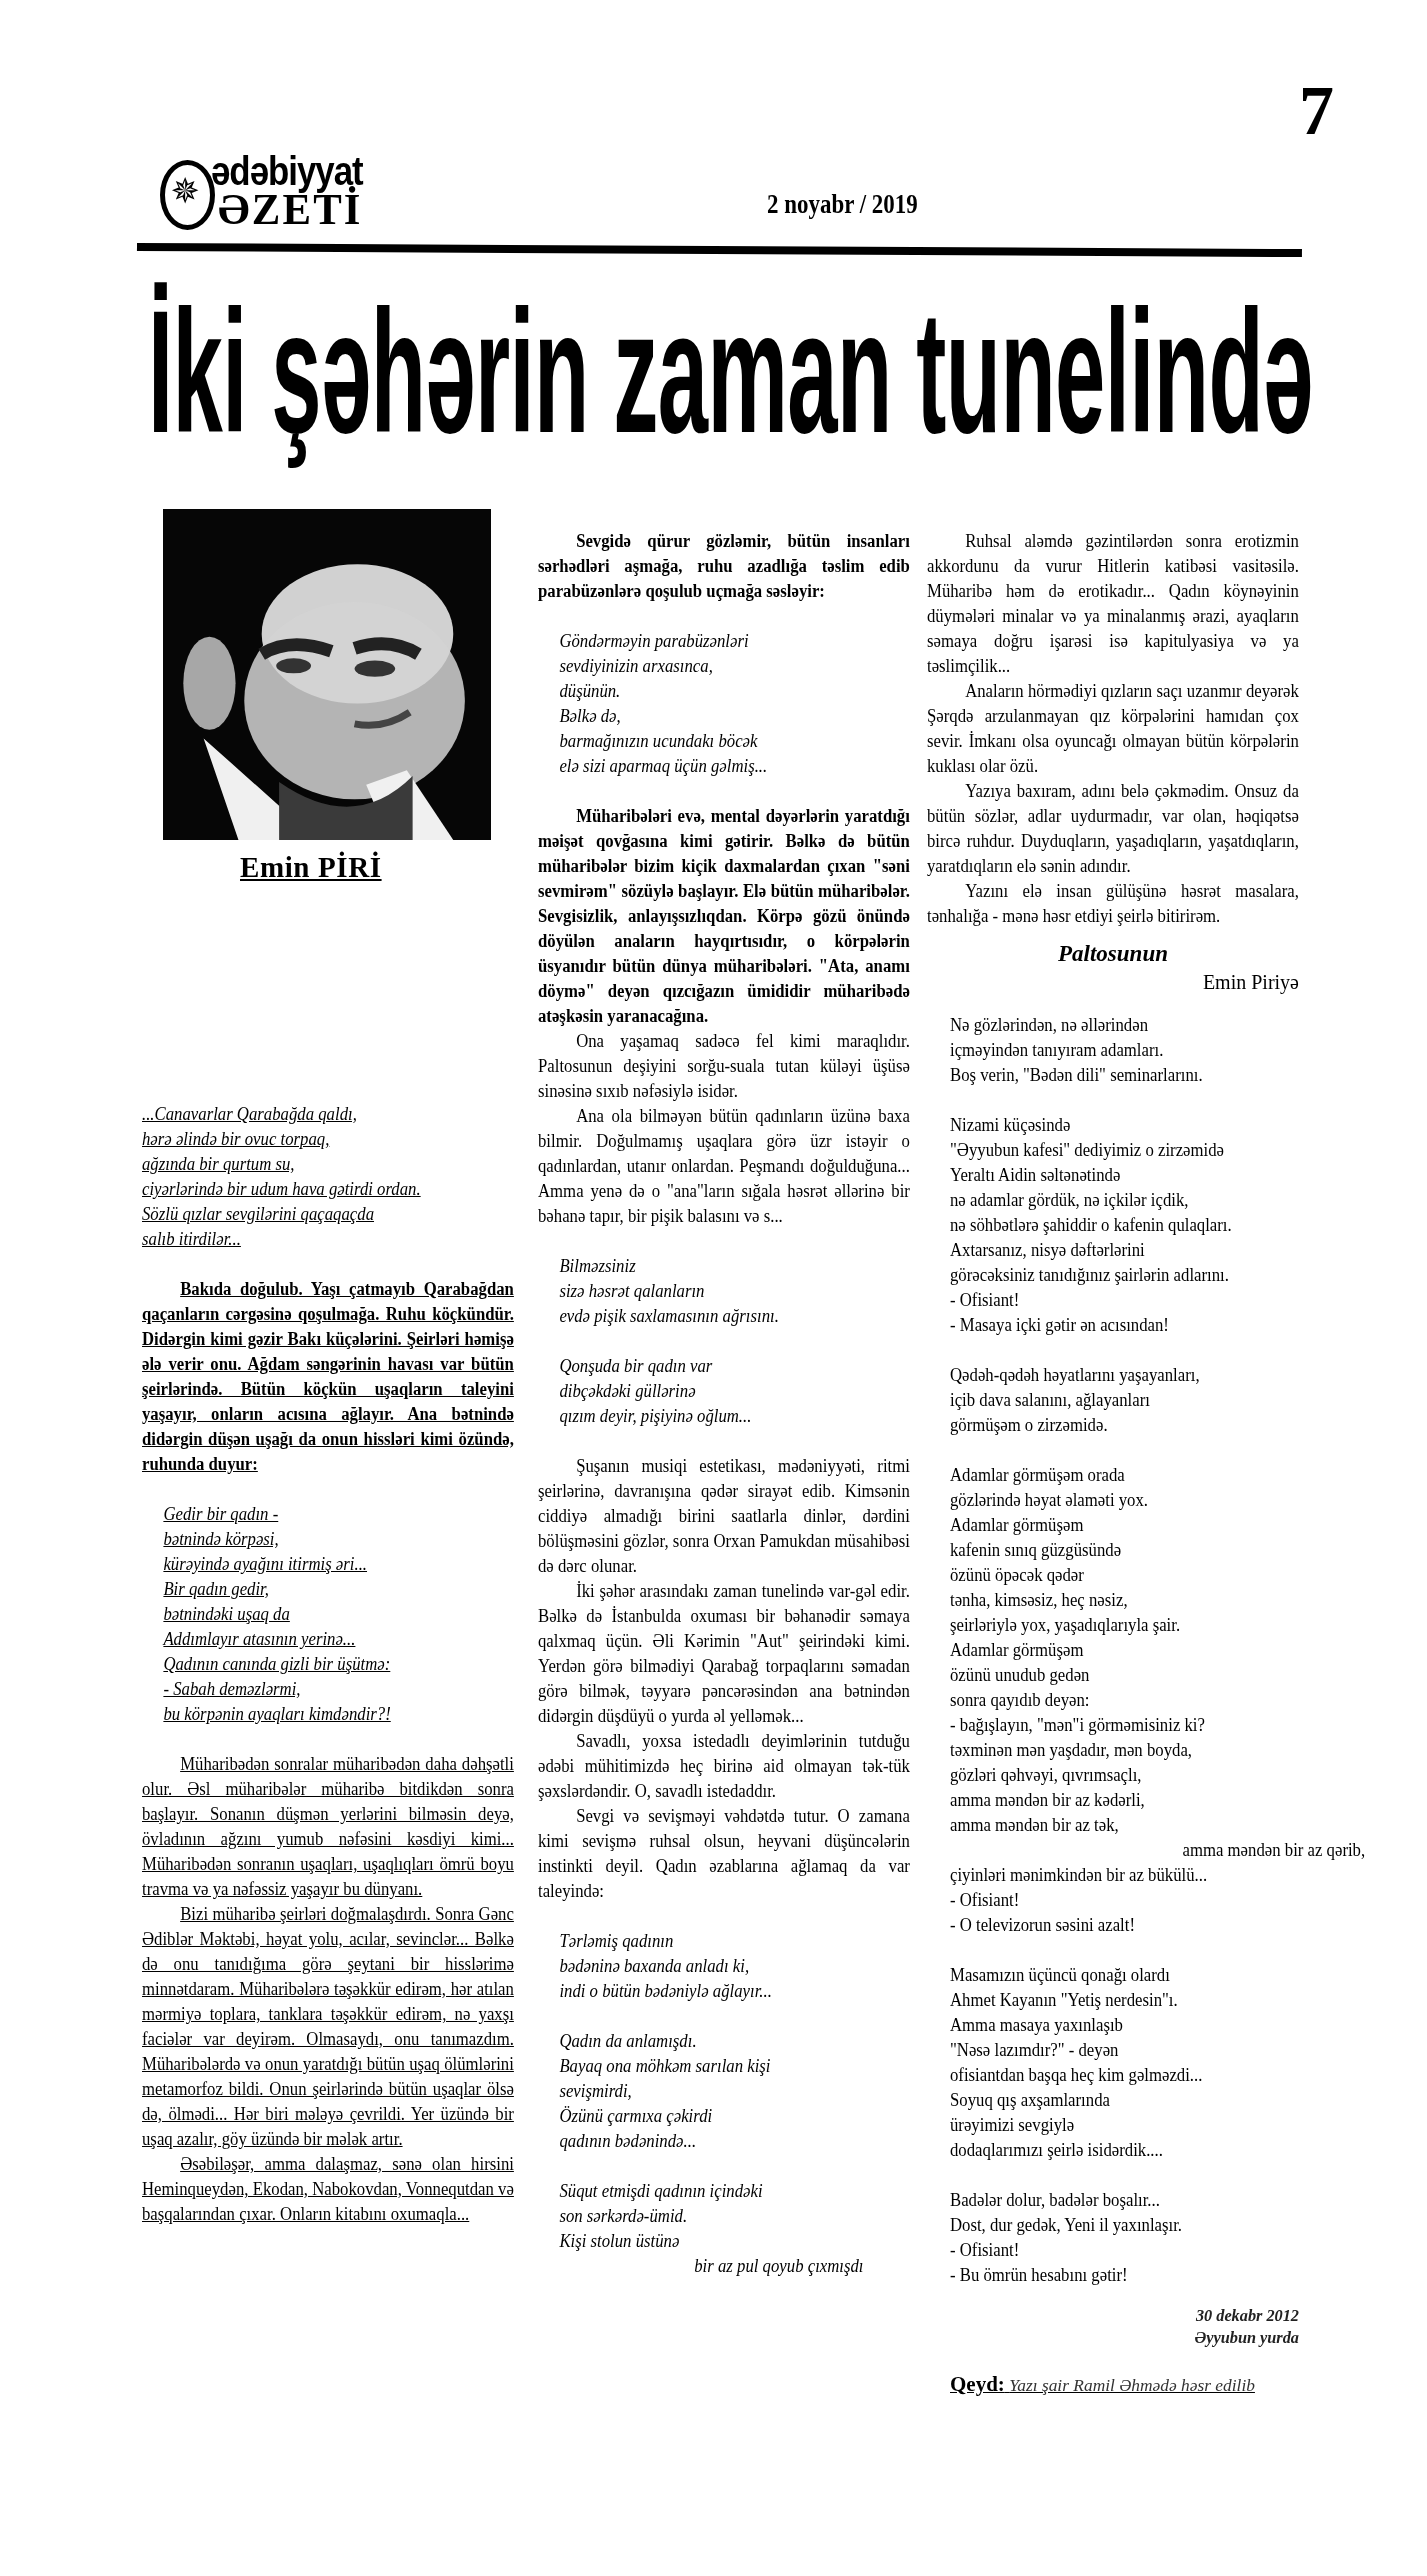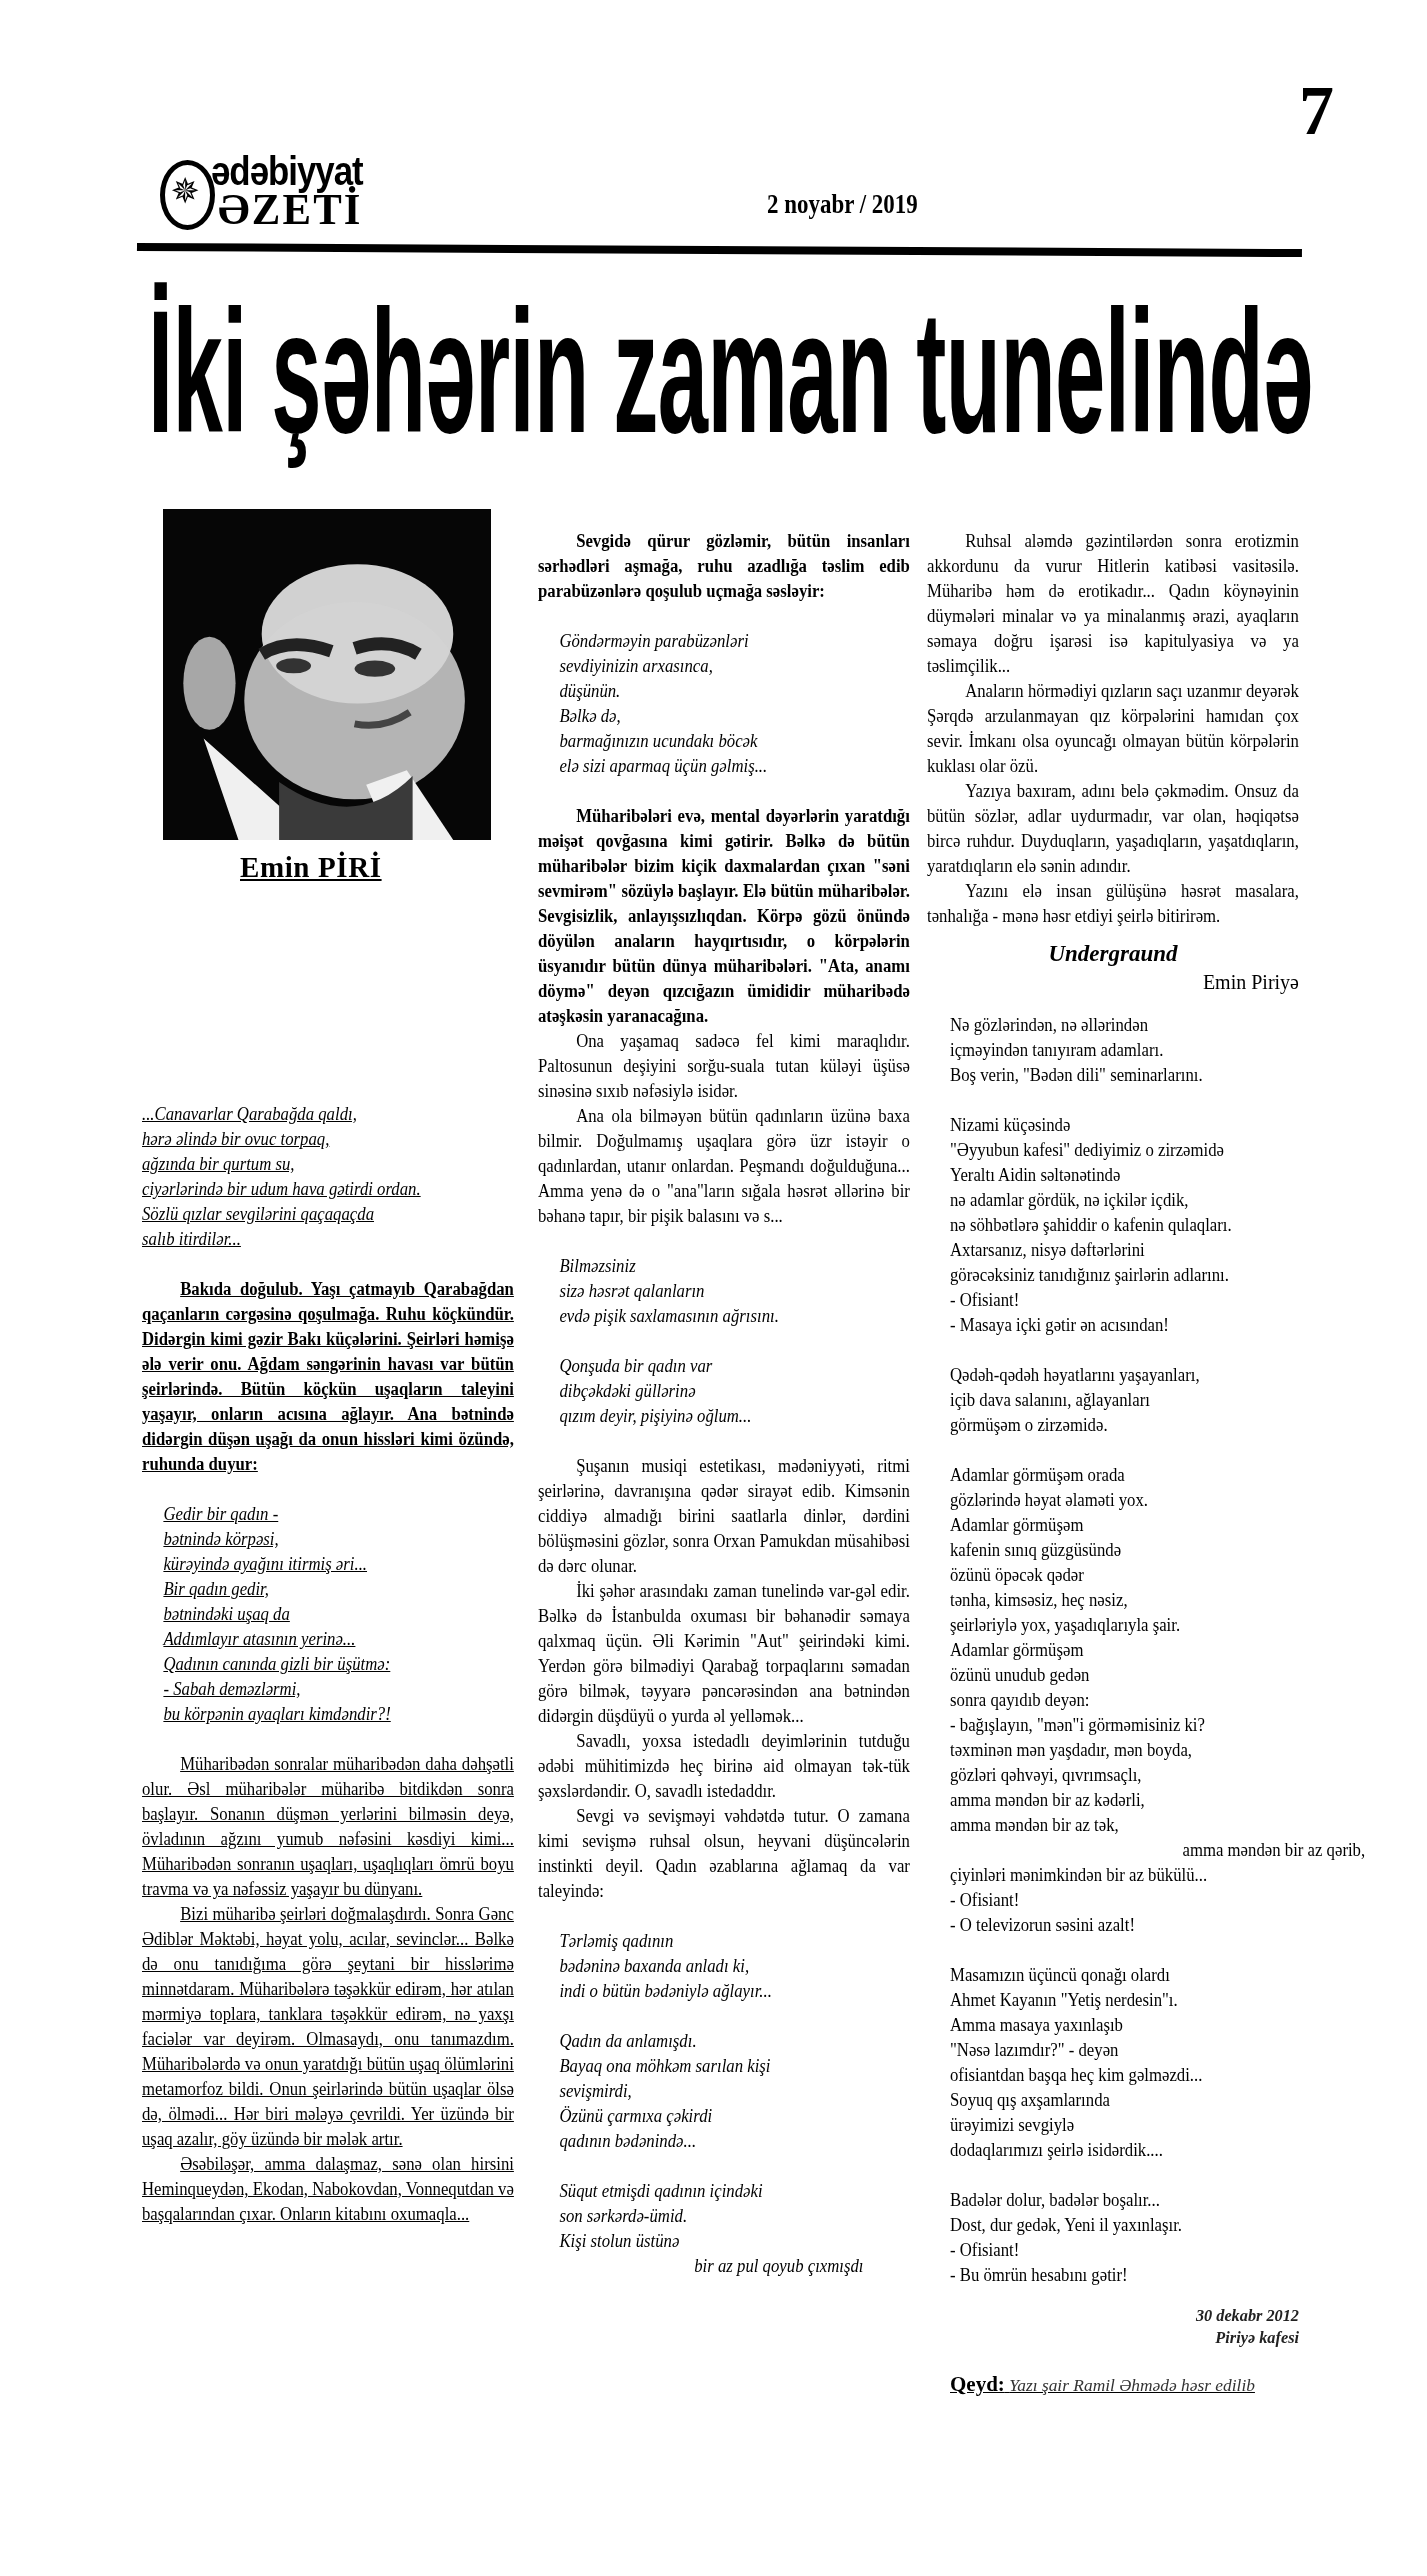--- a/index.html
+++ b/index.html
@@ -147,21 +147,21 @@
     <div style="padding-left:145px;">bir az pul qoyub çıxmışdı</div>
   </div>
 </div>
 
 <div class="col" id="col3">
   <p class="bold" style="font-weight:normal;">Ruhsal aləmdə gəzintilərdən sonra erotizmin akkordunu da vurur Hitlerin katibəsi vasitəsilə. Müharibə həm də erotikadır... Qadın köynəyinin düymələri minalar və ya minalanmış ərazi, ayaqların səmaya doğru işarəsi isə kapitulyasiya və ya təslimçilik...</p>
   <p>Anaların hörmədiyi qızların saçı uzanmır deyərək Şərqdə arzulanmayan qız körpələrini hamıdan çox sevir. İmkanı olsa oyuncağı olmayan bütün körpələrin kuklası olar özü.</p>
   <p>Yazıya baxıram, adını belə çəkmədim. Onsuz da bütün sözlər, adlar uydurmadır, var olan, həqiqətsə bircə ruhdur. Duyduqların, yaşadıqların, yaşatdıqların, yaratdıqların elə sənin adındır.</p>
   <p>Yazını elə insan gülüşünə həsrət masalara, tənhalığa - mənə həsr etdiyi şeirlə bitirirəm.</p>
 
-  <div class="poem-title">Undergraund</div>
+  <div class="poem-title">Paltosunun</div>
   <div class="poem-dedication">Emin Piriyə</div>
 
   <div class="poem">
     <div>Nə gözlərindən, nə əllərindən</div>
     <div>içməyindən tanıyıram adamları.</div>
     <div>Boş verin, "Bədən dili" seminarlarını.</div>
     <div class="gap"></div>
     <div>Nizami küçəsində</div>
     <div>"Əyyubun kafesi" dediyimiz o zirzəmidə</div>
     <div>Yeraltı Aidin səltənətində</div>
@@ -206,21 +206,21 @@
     <div>dodaqlarımızı şeirlə isidərdik....</div>
     <div class="gap"></div>
     <div>Badələr dolur, badələr boşalır...</div>
     <div>Dost, dur gedək, Yeni il yaxınlaşır.</div>
     <div>- Ofisiant!</div>
     <div>- Bu ömrün hesabını gətir!</div>
   </div>
 
   <div class="signoff">
     <div>30 dekabr 2012</div>
-    <div>Piriyə kafesi</div>
+    <div>Əyyubun yurda</div>
   </div>
 
   <div class="note">
     <b>Qeyd:</b>
     <i>Yazı şair Ramil Əhmədə həsr edilib</i>
   </div>
 </div>
 
 
 </body></html>

